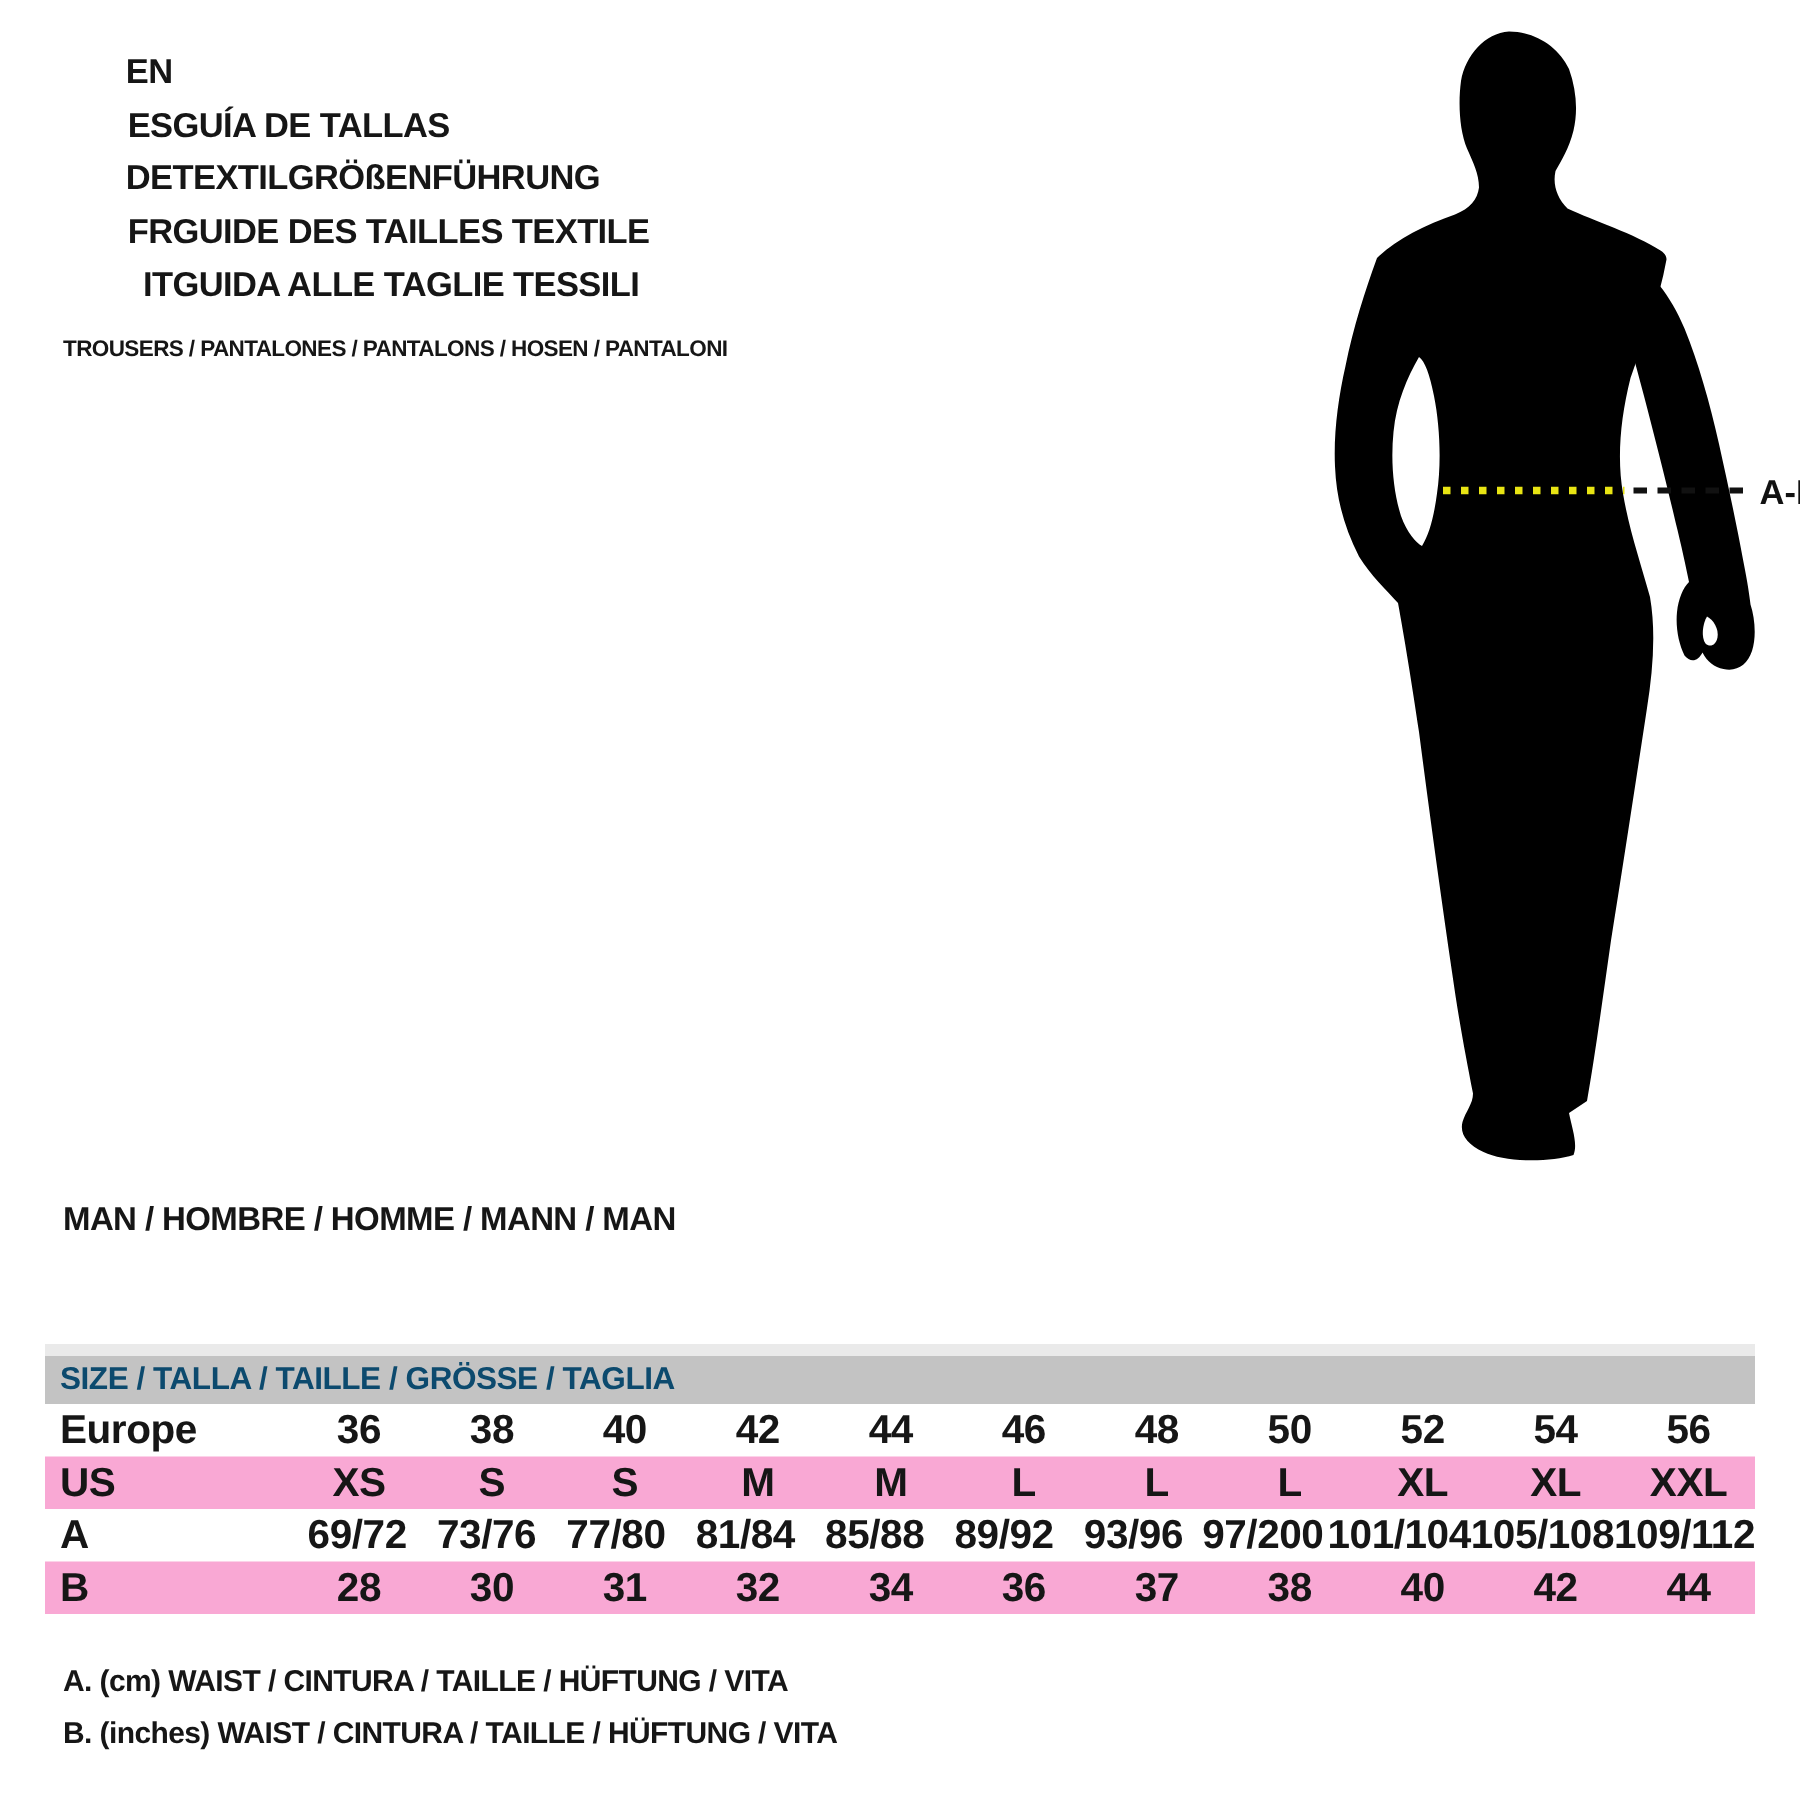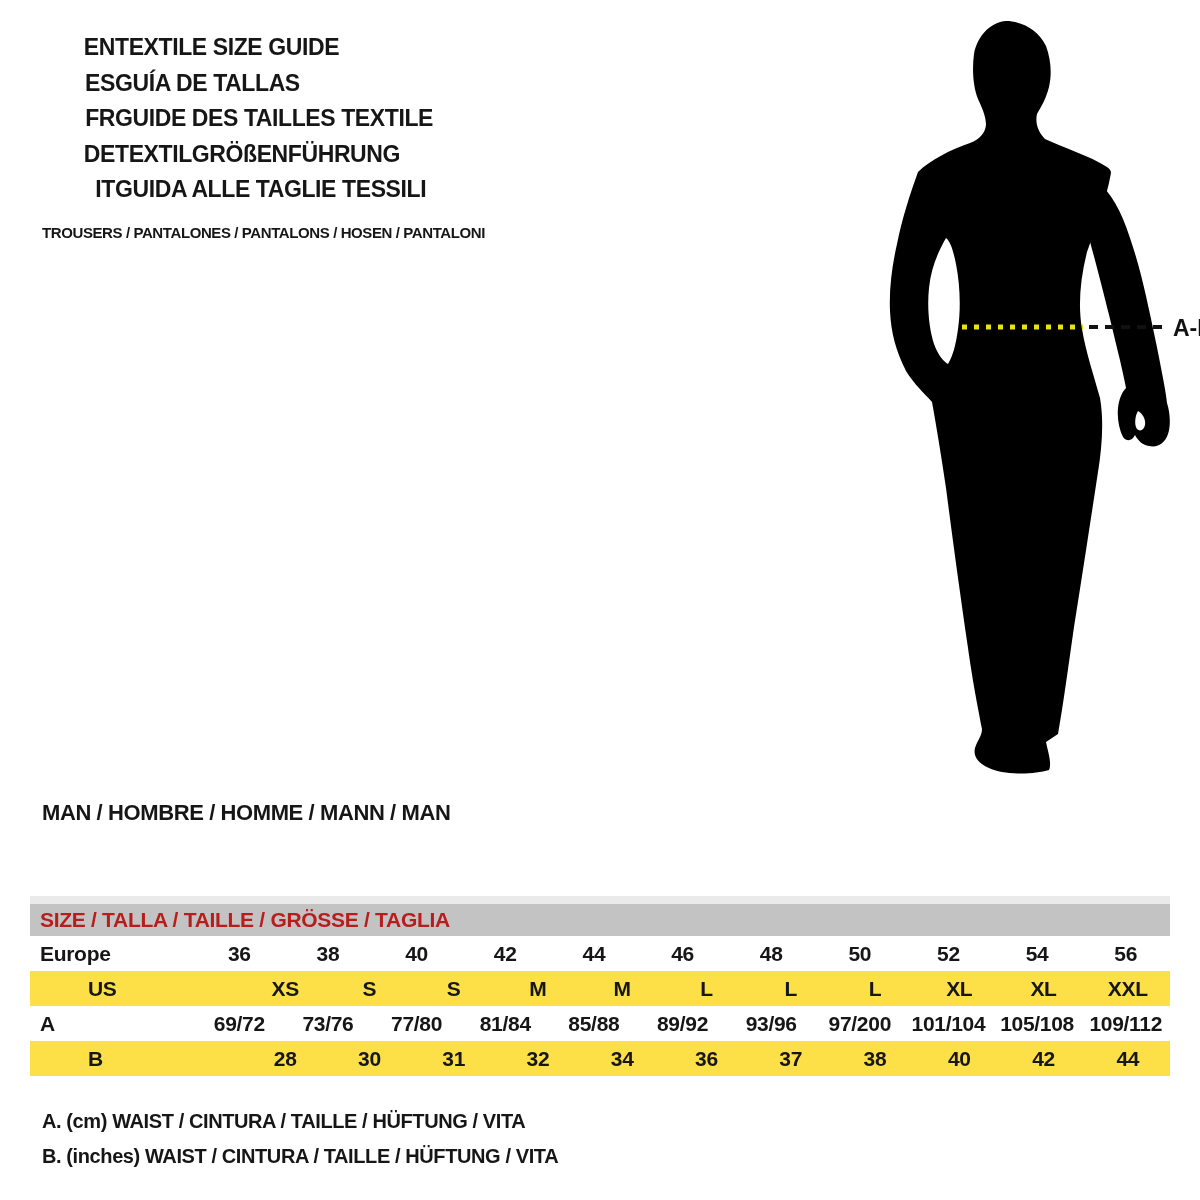--- a/index.html
+++ b/index.html
@@ -21,49 +21,48 @@
   .section-heading{position:absolute;left:42px;top:800px;
     font-weight:bold;font-size:22px;letter-spacing:-0.4px;}
 
   
   .figure-wrap{position:absolute;left:869px;top:0px;width:380px;height:790px;}
 
   
   .size-table{position:absolute;left:30px;top:896px;width:1140px;}
   .table-topstrip{height:8px;background:#eaeaea;}
   .table-header{height:32px;background:#c3c3c3;display:flex;align-items:center;
-    padding-left:10px;font-size:21px;font-weight:bold;color:#b91c1c;letter-spacing:-0.3px;box-sizing:border-box;}
-  .t-row{display:flex;height:35px;align-items:center;font-size:21px;font-weight:bold;letter-spacing:-0.3px;}
-  .t-row.alt{background:#fde047;padding-left:48px;}
+    padding-left:10px;font-size:21px;font-weight:bold;color:#0c4a6e;letter-spacing:-0.3px;box-sizing:border-box;}
+  .t-row{display:flex;height:35px;align-items:center;font-size:27px;font-weight:bold;letter-spacing:-0.3px;justify-content:center;}
+  .t-row.alt{background:#f9a8d4;}
   .t-label{width:165px;padding-left:10px;box-sizing:border-box;}
   .t-cell{flex:1;text-align:center;}
 
   
   .footnotes{position:absolute;left:42px;top:1110px;}
   .footnote{height:35px;font-weight:bold;font-size:20px;letter-spacing:-0.4px;}
 </style>
 </head>
 <body>
 
 <div class="lang-list">
   <div class="lang-row">
     <span class="lang-code">EN</span>
-    <span class="lang-title">TEXTILE SIZE GUIDE</span>
   </div>
   <div class="lang-row">
     <span class="lang-code">ES</span>
     <span class="lang-title">GUÍA DE TALLAS</span>
   </div>
   <div class="lang-row">
+    <span class="lang-code">DE</span>
+    <span class="lang-title">TEXTILGRÖßENFÜHRUNG</span>
+  </div>
+  <div class="lang-row">
     <span class="lang-code">FR</span>
     <span class="lang-title">GUIDE DES TAILLES TEXTILE</span>
-  </div>
-  <div class="lang-row">
-    <span class="lang-code">DE</span>
-    <span class="lang-title">TEXTILGRÖßENFÜHRUNG</span>
   </div>
   <div class="lang-row">
     <span class="lang-code">IT</span>
     <span class="lang-title">GUIDA ALLE TAGLIE TESSILI</span>
   </div>
 </div>
 
 <div class="garment-heading">TROUSERS / PANTALONES / PANTALONS / HOSEN / PANTALONI</div>
 
 <div class="figure-wrap">

